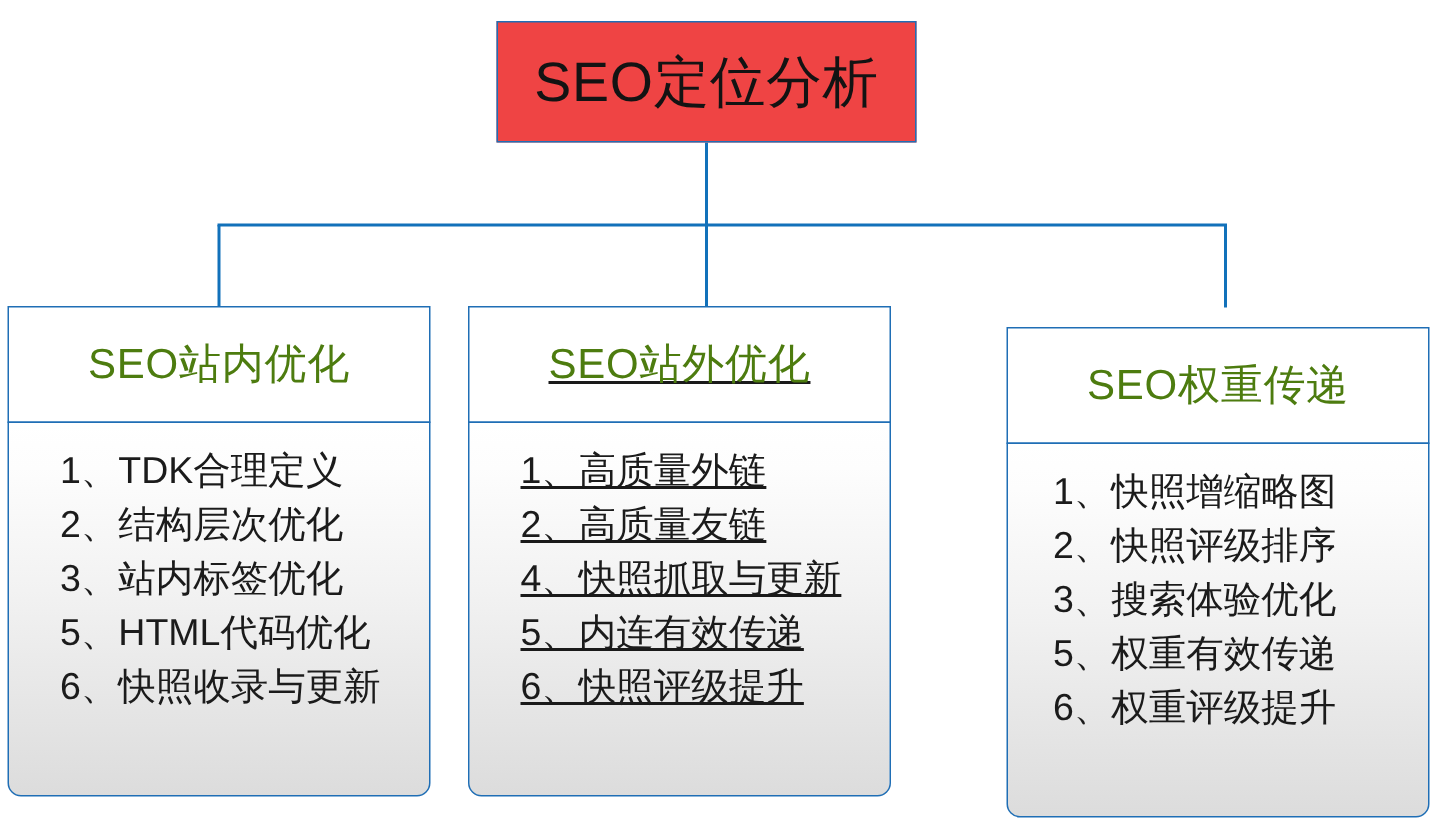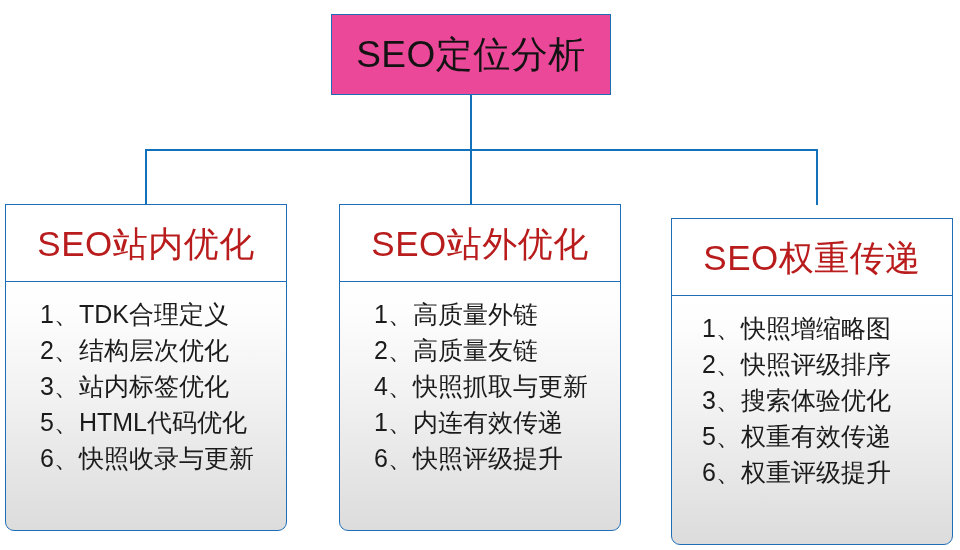--- a/index.html
+++ b/index.html
@@ -33,59 +33,59 @@
   }
 
   
   .root-box {
     position: absolute;
     left: 331px;
     top: 14px;
     width: 280px;
     height: 81px;
     box-sizing: border-box;
-    background: #ec4899;
+    background: #ef4444;
     border: 1.6px solid #1f6eb5;
     display: flex;
     align-items: center;
     justify-content: center;
   }
   .root-box .root-title {
     font-size: 37px;
     line-height: 1;
     letter-spacing: 0.5px;
     color: #131313;
     white-space: nowrap;
   }
 
   
   .branch {
     position: absolute;
     top: 204px;
     width: 282px;
   }
   .branch-1 { left: 5px; }
-  .branch-2 { left: 339px; }
+  .branch-2 { left: 312px; text-decoration: underline; }
   .branch-3 { left: 671px; margin-top: 14px; }
 
   .branch-header {
     box-sizing: border-box;
     width: 100%;
     height: 78px;
     background: #ffffff;
     border: 1.5px solid #1f6eb5;
     display: flex;
     align-items: center;
     justify-content: center;
   }
   .branch-header .branch-title {
-    font-size: 35px;
+    font-size: 28px;
     line-height: 1;
     letter-spacing: 0.5px;
-    color: #b91c1c;
+    color: #4d7c0f;
     white-space: nowrap;
   }
 
   .branch-body {
     box-sizing: border-box;
     width: 100%;
     height: 250px;
     margin-top: -1px;
     border: 1.5px solid #1f6eb5;
     border-radius: 0 0 9px 9px;
@@ -147,21 +147,21 @@
 
   <div class="branch branch-2">
     <div class="branch-header">
       <span class="branch-title">SEO站外优化</span>
     </div>
     <div class="branch-body">
       <ul class="list">
         <li>1、高质量外链</li>
         <li>2、高质量友链</li>
         <li>4、快照抓取与更新</li>
-        <li>1、内连有效传递</li>
+        <li>5、内连有效传递</li>
         <li>6、快照评级提升</li>
       </ul>
     </div>
   </div>
 
   <div class="branch branch-3">
     <div class="branch-header">
       <span class="branch-title">SEO权重传递</span>
     </div>
     <div class="branch-body">

